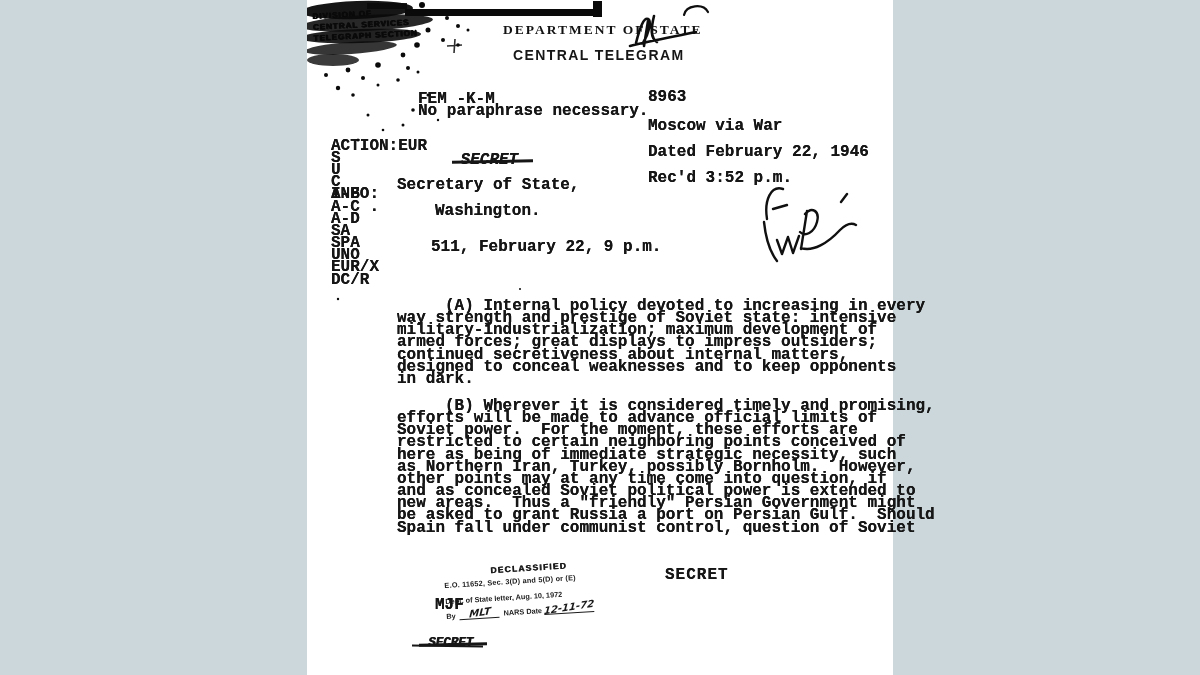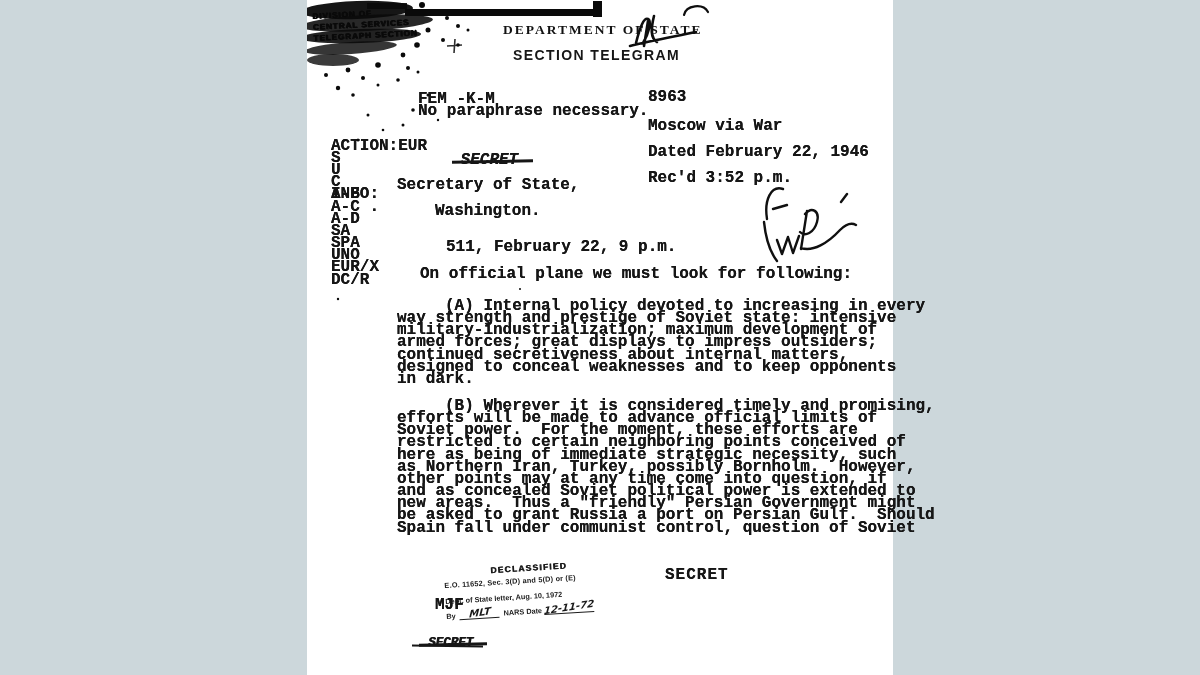--- a/index.html
+++ b/index.html
@@ -54,41 +54,40 @@
 <div class="canvas">
   <div class="page">
 
     <div class="smudge-text lines">
         <div>DIVISION OF</div>
         <div>CENTRAL SERVICES</div>
         <div>TELEGRAPH SECTION</div>
       </div>
 
     <div class="dept">DEPARTMENT OF STATE</div>
-    <div class="incoming">SECTION TELEGRAM</div>
+    <div class="incoming">CENTRAL TELEGRAM</div>
 
 
     <div class="tw" style="left:111px;top:93px;">FEM -K-M</div>
     <div class="tw" style="left:111px;top:105px;">No paraphrase necessary.</div>
     <div class="tw" style="left:341px;top:91px;">8963</div>
     <div class="tw" style="left:341px;top:120px;text-align:center;">Moscow via War</div>
     <div class="tw" style="left:341px;top:146px;">Dated February 22, 1946</div>
     <div class="tw" style="left:341px;top:172px;">Rec'd 3:52 p.m.</div>
 
     <div class="tw" style="left:24px;top:140px;">ACTION:EUR</div>
     <div class="tw" style="left:24px;top:140px;margin-top:48px;">INFO:</div>
     <div class="tw" style="left:96px;top:142px;">
       <span class="struck">SECRET</span>
     </div>
     <div class="tw lines" style="left:24px;top:152px;"><div>S</div><div>U</div><div>C</div><div>A-B</div><div>A-C .</div><div>A-D</div><div>SA</div><div>SPA</div><div>UNO</div><div>EUR/X</div><div>DC/R</div></div>
 
     <div class="tw" style="left:90px;top:179px;">Secretary of State,</div>
     <div class="tw" style="left:128px;top:205px;">Washington.</div>
-    <div class="tw" style="left:139px;top:241px;">511, February 22, 9 p.m.</div>
-    <div class="tw" style="left:113px;top:268px;">On official plane we must look for following:</div>
+    <div class="tw" style="left:124px;top:241px;">511, February 22, 9 p.m.</div>
 
     <div class="tw lines" style="left:90px;top:300px;"><div>     (A) Internal policy devoted to increasing in every</div><div>way strength and prestige of Soviet state: intensive</div><div>military-industrialization; maximum development of</div><div>armed forces; great displays to impress outsiders;</div><div>continued secretiveness about internal matters,</div><div>designed to conceal weaknesses and to keep opponents</div><div>in dark.</div></div>
     <div class="tw lines" style="left:90px;top:400px;"><div>     (B) Wherever it is considered timely and promising,</div><div>efforts will be made to advance official limits of</div><div>Soviet power.  For the moment, these efforts are</div><div>restricted to certain neighboring points conceived of</div><div>here as being of immediate strategic necessity, such</div><div>as Northern Iran, Turkey, possibly Bornholm.  However,</div><div>other points may at any time come into question, if</div><div>and as concealed Soviet political power is extended to</div><div>new areas.  Thus a "friendly" Persian Government might</div><div>be asked to grant Russia a port on Persian Gulf.  Should</div><div>Spain fall under communist control, question of Soviet</div></div>
 
     <div class="tw" style="left:358px;top:569px;letter-spacing:1px;">SECRET</div>
     <div class="tw" style="left:88px;top:599px;margin-left:40px;">MJF</div>
     <div class="tw" style="left:76px;top:625px;font-size:12.5px;text-shadow:.7px 0 0 var(--ink);">
       <span class="struck struck2">SECRET</span>
     </div>
 

